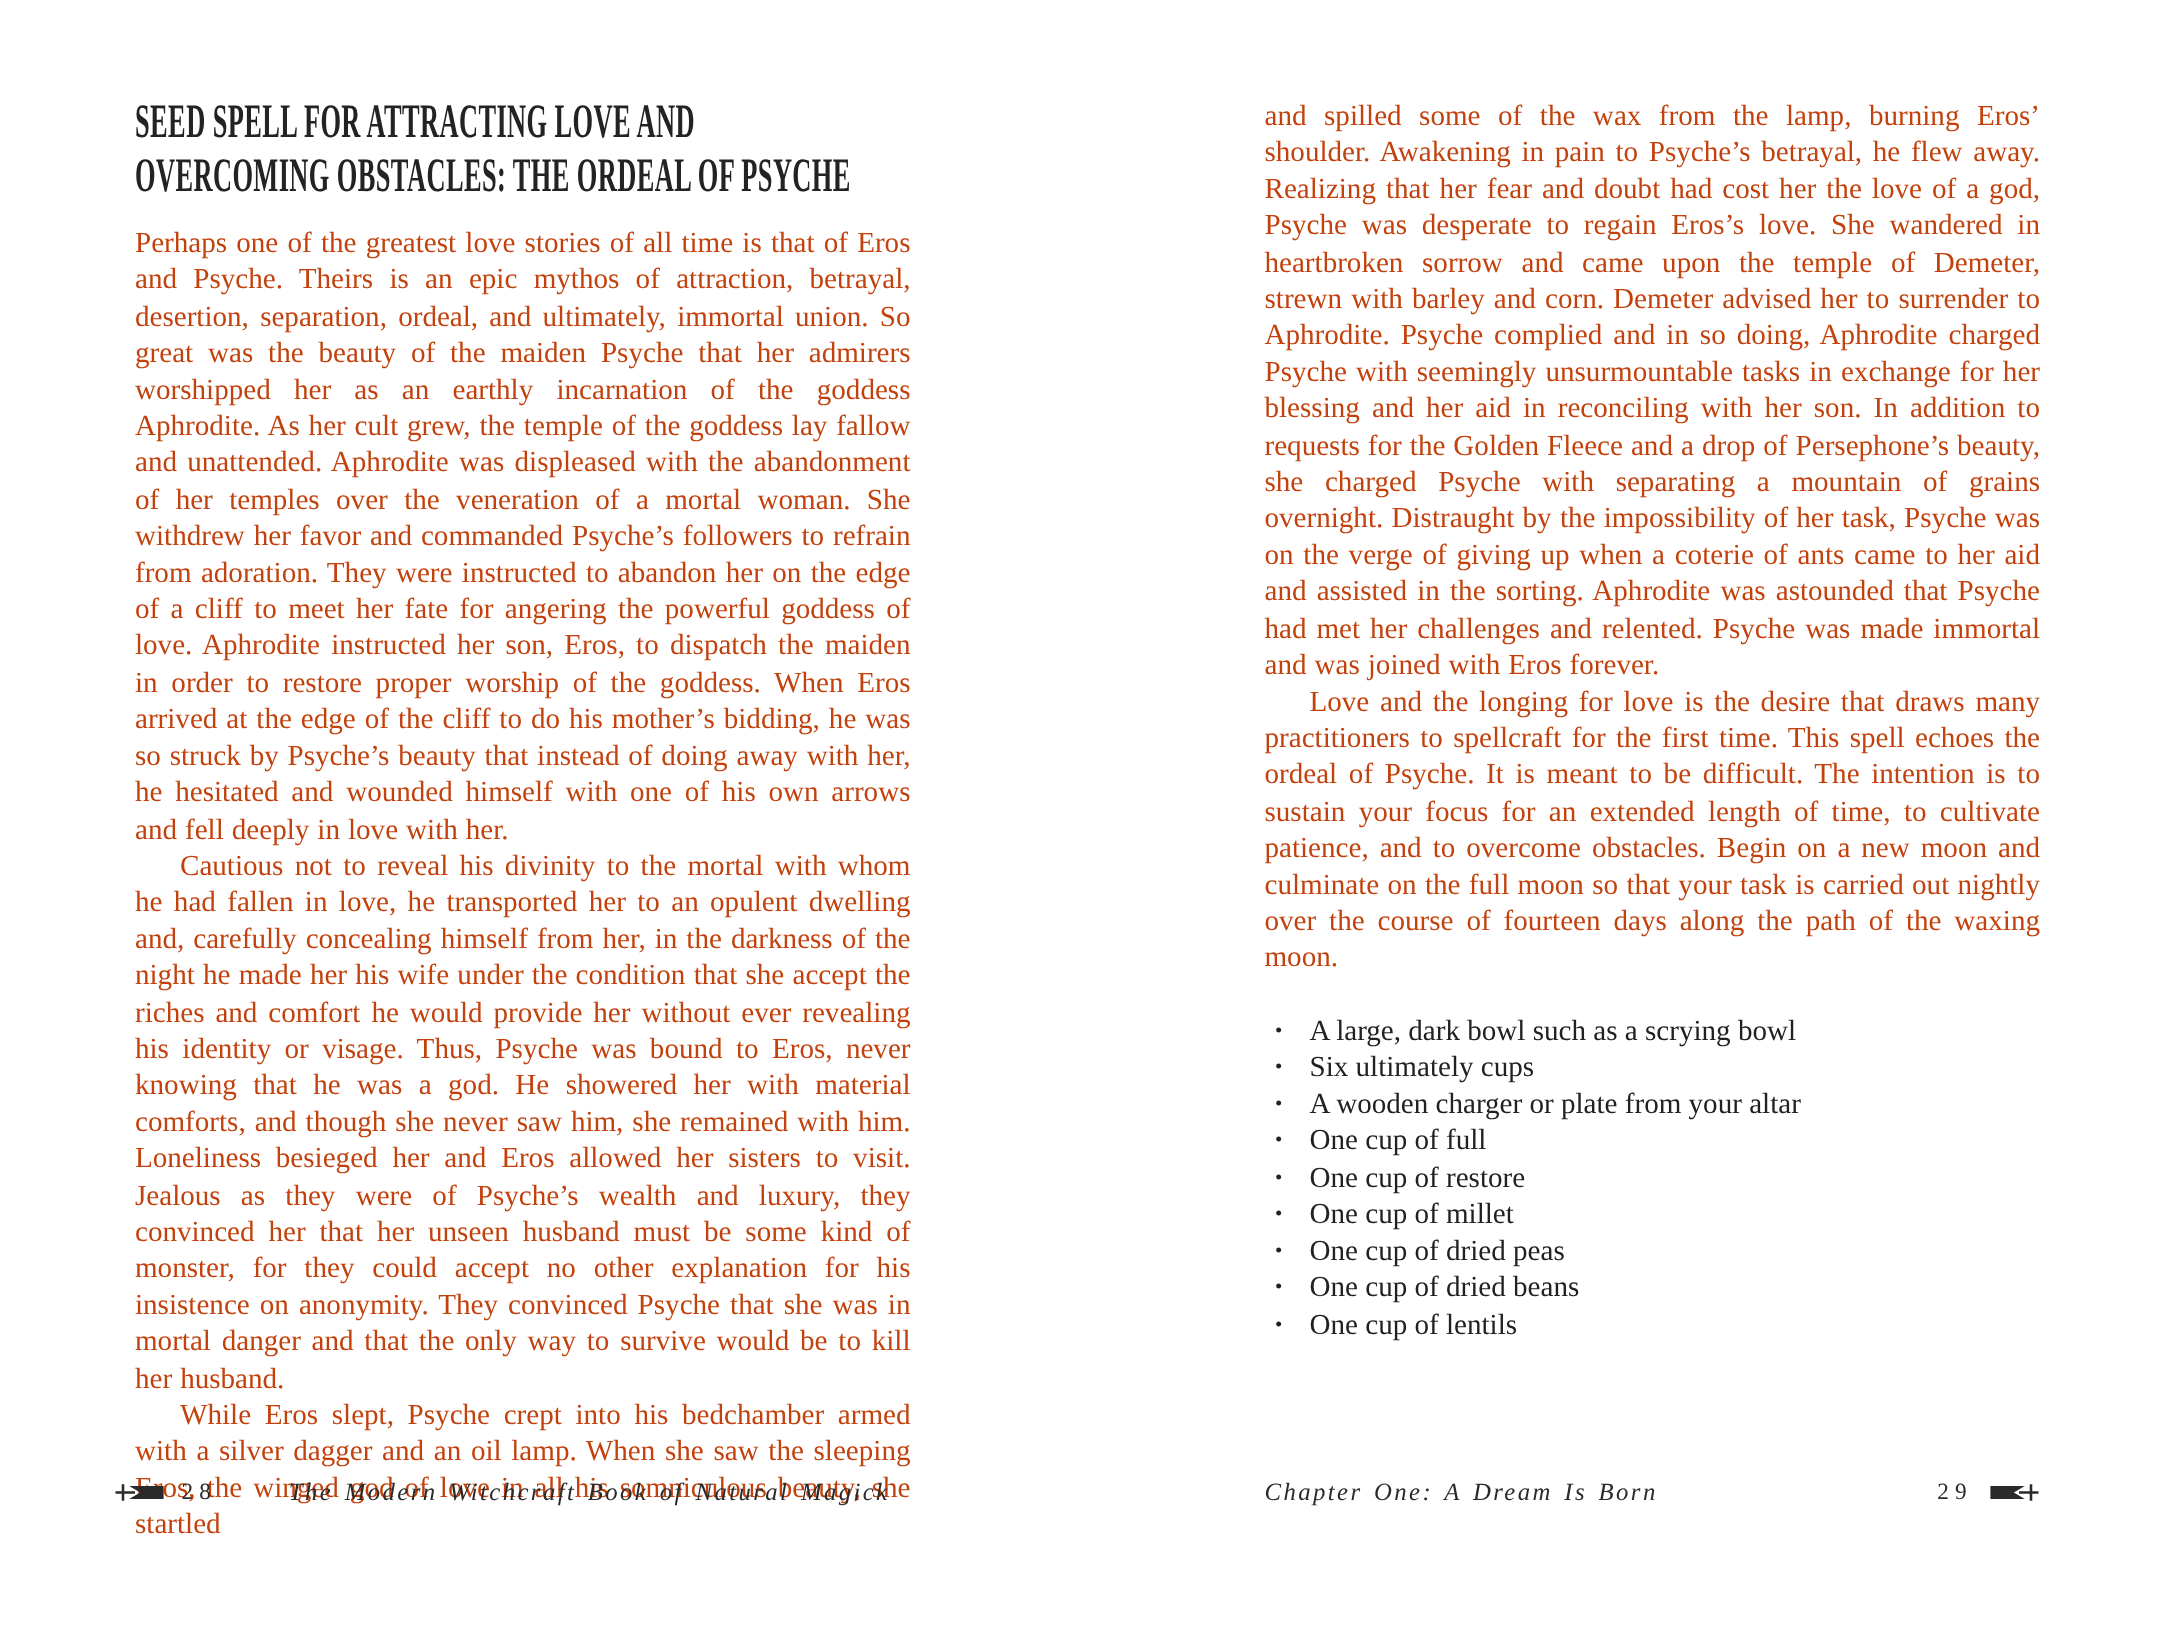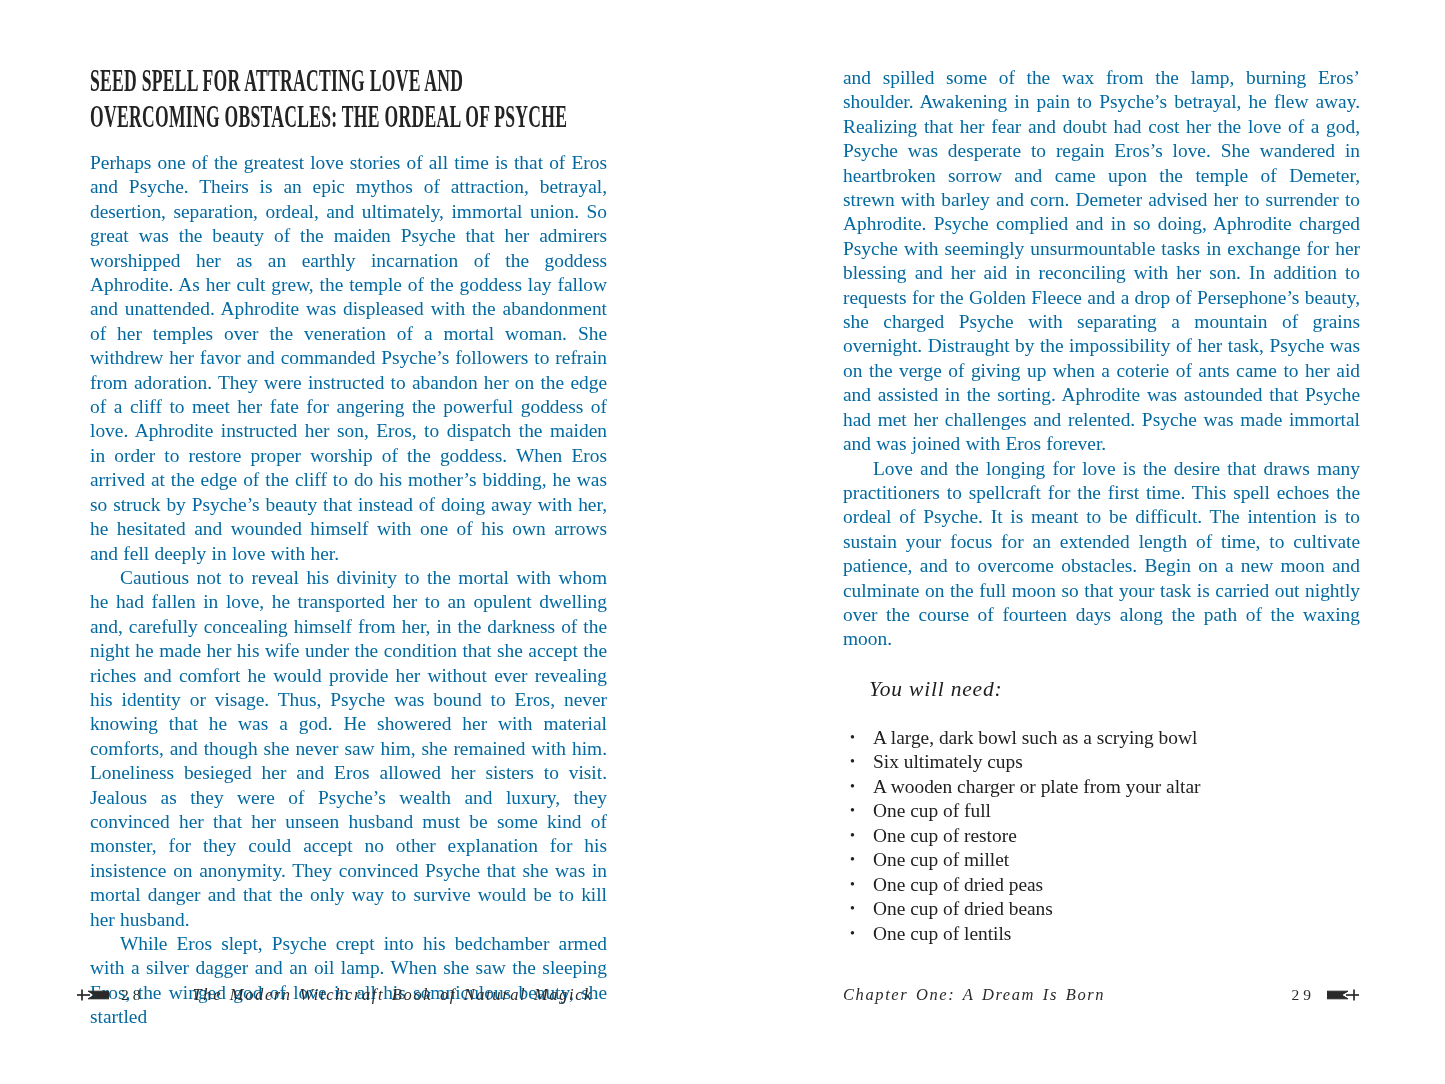--- a/index.html
+++ b/index.html
@@ -29,21 +29,21 @@
     white-space:nowrap;
   }
   .spell-heading span { display:block; }
 
   
   .body-copy { margin-top:17px; }
   .body-copy p {
     font-size:19.4px;
     line-height:24.4px;
     text-align:justify;
-    color:#0369a1;
+    color:#c2410c;
     word-spacing:0.5px;
   }
   .body-copy p.indent { text-indent:30px; }
   .page-right .body-copy { margin-top:66px; }
 
   
   .need-heading {
     margin-top:25px;
     margin-left:26px;
     font-style:italic;
@@ -111,21 +111,20 @@
       <p class="indent">Cautious not to reveal his divinity to the mortal with whom he had fallen in love, he transported her to an opulent dwelling and, carefully concealing himself from her, in the darkness of the night he made her his wife under the condition that she accept the riches and comfort he would provide her without ever revealing his identity or visage. Thus, Psyche was bound to Eros, never knowing that he was a god. He showered her with material comforts, and though she never saw him, she remained with him. Loneliness besieged her and Eros allowed her sisters to visit. Jealous as they were of Psyche’s wealth and luxury, they convinced her that her unseen husband must be some kind of monster, for they could accept no other explanation for his insistence on anonymity. They convinced Psyche that she was in mortal danger and that the only way to survive would be to kill her husband.</p>
       <p class="indent">While Eros slept, Psyche crept into his bedchamber armed with a silver dagger and an oil lamp. When she saw the sleeping Eros, the winged god of love in all his somniculous beauty, she startled</p>
     </div>
   </div>
 
   <div class="page page-right">
     <div class="body-copy">
       <p>and spilled some of the wax from the lamp, burning Eros’ shoulder. Awakening in pain to Psyche’s betrayal, he flew away. Realizing that her fear and doubt had cost her the love of a god, Psyche was desperate to regain Eros’s love. She wandered in heartbroken sorrow and came upon the temple of Demeter, strewn with barley and corn. Demeter advised her to surrender to Aphrodite. Psyche complied and in so doing, Aphrodite charged Psyche with seemingly unsurmountable tasks in exchange for her blessing and her aid in reconciling with her son. In addition to requests for the Golden Fleece and a drop of Persephone’s beauty, she charged Psyche with separating a mountain of grains overnight. Distraught by the impossibility of her task, Psyche was on the verge of giving up when a coterie of ants came to her aid and assisted in the sorting. Aphrodite was astounded that Psyche had met her challenges and relented. Psyche was made immortal and was joined with Eros forever.</p>
       <p class="indent">Love and the longing for love is the desire that draws many practitioners to spellcraft for the first time. This spell echoes the ordeal of Psyche. It is meant to be difficult. The intention is to sustain your focus for an extended length of time, to cultivate patience, and to overcome obstacles. Begin on a new moon and culminate on the full moon so that your task is carried out nightly over the course of fourteen days along the path of the waxing moon.</p>
     </div>
-    <div class="need-heading">You will need:</div>
     <ul class="supplies">
       <li><span class="bullet">•</span><span>A large, dark bowl such as a scrying bowl</span></li>
       <li><span class="bullet">•</span><span>Six ultimately cups</span></li>
       <li><span class="bullet">•</span><span>A wooden charger or plate from your altar</span></li>
       <li><span class="bullet">•</span><span>One cup of full</span></li>
       <li><span class="bullet">•</span><span>One cup of restore</span></li>
       <li><span class="bullet">•</span><span>One cup of millet</span></li>
       <li><span class="bullet">•</span><span>One cup of dried peas</span></li>
       <li><span class="bullet">•</span><span>One cup of dried beans</span></li>
       <li><span class="bullet">•</span><span>One cup of lentils</span></li>

